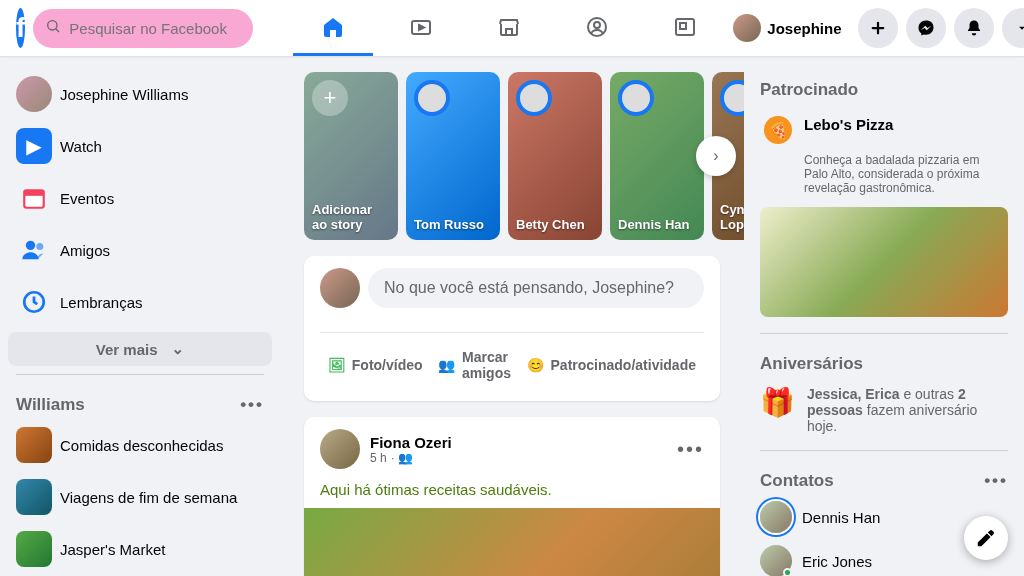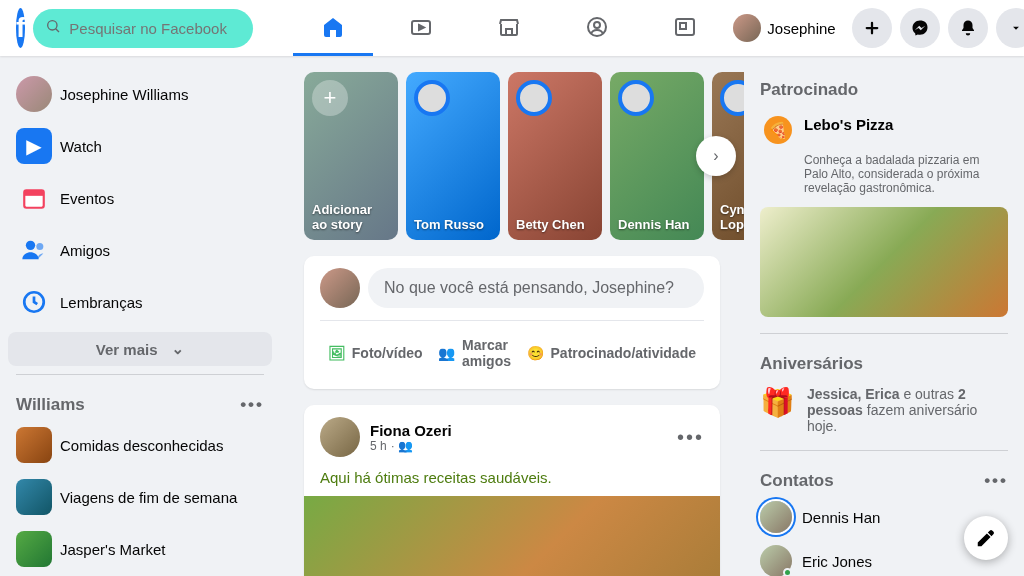--- a/index.html
+++ b/index.html
@@ -1,19 +1,19 @@
 <!DOCTYPE html>
 <html><head>
 <meta charset="utf-8">
 <style>
 *{margin:0;padding:0;box-sizing:border-box;font-family:Helvetica,Arial,sans-serif}
 body{background:#f0f2f5;width:1024px;height:576px;overflow:hidden}
 .header{height:56px;background:#fff;display:flex;align-items:center;padding:0 16px;box-shadow:0 1px 2px rgba(0,0,0,.1);position:relative;z-index:10}
 .logo{width:40px;height:40px;background:#1877f2;border-radius:50%;display:flex;align-items:center;justify-content:center;color:#fff;font-size:28px;font-weight:bold}
-.search{flex:0 0 220px;height:39px;background:#5eead4;border-radius:20px;margin-left:8px;display:flex;align-items:center;padding:0 12px;color:#65676b}
+.search{flex:0 0 220px;height:39px;background:#f9a8d4;border-radius:20px;margin-left:8px;display:flex;align-items:center;padding:0 12px;color:#65676b}
 .search input{border:none;background:none;outline:none;margin-left:8px;font-size:15px;color:#65676b;width:100%}
 .nav-center{flex:1;display:flex;justify-content:center;gap:8px;margin-left:40px}
 .nav-tab{width:80px;height:56px;display:flex;align-items:center;justify-content:center;color:#65676b;cursor:pointer;border-bottom:3px solid transparent}
 .nav-tab.active{color:#1877f2;border-bottom-color:#1877f2}
 .nav-tab svg{width:24px;height:24px}
 .header-right{display:flex;align-items:center;gap:8px}
 .user-chip{display:flex;align-items:center;gap:6px;padding:4px 8px;border-radius:18px;cursor:pointer}
 .user-chip img,.avatar{width:28px;height:28px;border-radius:50%;background:#ddd}
 .icon-btn{width:40px;height:40px;border-radius:50%;background:#e4e6eb;display:flex;align-items:center;justify-content:center;cursor:pointer;color:#050505}
 .main{display:flex;height:calc(576px - 56px)}
@@ -31,21 +31,21 @@
 .story:nth-child(2) .story-bg{background:linear-gradient(135deg,#4af,#06c)}
 .story:nth-child(3) .story-bg{background:linear-gradient(135deg,#c76,#843)}
 .story:nth-child(4) .story-bg{background:linear-gradient(135deg,#7a6,#485)}
 .story:nth-child(5) .story-bg{background:linear-gradient(135deg,#975,#642)}
 .story-avatar{position:absolute;top:8px;left:8px;width:36px;height:36px;border-radius:50%;border:4px solid #1877f2;background:#ddd}
 .story-add{position:absolute;top:8px;left:8px;width:36px;height:36px;border-radius:50%;background:rgba(255,255,255,.3);display:flex;align-items:center;justify-content:center;color:#fff;font-size:22px}
 .story-name{position:absolute;bottom:8px;left:8px;right:8px;color:#fff;font-size:13px;font-weight:600;text-shadow:0 1px 2px rgba(0,0,0,.5)}
 .story-next{position:absolute;right:-16px;top:50%;transform:translateY(-50%);width:40px;height:40px;border-radius:50%;background:#fff;box-shadow:0 2px 6px rgba(0,0,0,.2);display:flex;align-items:center;justify-content:center;cursor:pointer;color:#65676b}
 .card{background:#fff;border-radius:10px;box-shadow:0 1px 2px rgba(0,0,0,.1);margin-bottom:16px}
 .composer{padding:12px 16px}
-.composer-top{display:flex;align-items:center;gap:8px;margin-bottom:12px}
+.composer-top{display:flex;align-items:center;gap:8px;margin-bottom:24px}
 .composer-input{flex:1;height:40px;background:#f0f2f5;border-radius:20px;display:flex;align-items:center;padding:0 16px;color:#65676b;font-size:16px;cursor:pointer}
 .composer-actions{display:flex;border-top:1px solid #e4e6eb;padding-top:8px}
 .composer-act{flex:1;display:flex;align-items:center;justify-content:center;gap:6px;padding:8px;border-radius:6px;cursor:pointer;font-weight:600;color:#65676b;font-size:14px}
 .post-head{display:flex;align-items:center;padding:12px 16px;gap:10px}
 .post-author{font-weight:600;font-size:15px;color:#050505}
 .post-meta{font-size:12px;color:#65676b;display:flex;align-items:center;gap:4px}
 .post-more{margin-left:auto;color:#65676b;cursor:pointer;font-size:20px}
 .post-text{padding:0 16px 10px;font-size:15px;color:#4d7c0f}
 .post-img{width:100%;height:180px;background:linear-gradient(135deg,#7a4,#c84,#973)}
 .rightbar{width:280px;padding:12px 8px;overflow-y:auto}
@@ -106,21 +106,21 @@
     <div class="nav-tab">
         <svg viewBox="0 0 24 24" fill="none" stroke="currentColor" stroke-width="2">
           <rect x="3" y="4" width="18" height="16" rx="2"></rect>
           <rect x="7" y="8" width="6" height="6"></rect>
         </svg>
       </div>
   </div>
   <div class="header-right">
     <div class="user-chip">
       <div class="avatar" style="background:linear-gradient(135deg,#c98,#765)"></div>
-      <span style="font-weight:400;font-size:15px">Josephine</span>
+      <span style="font-weight:700;font-size:15px">Josephine</span>
     </div>
     <div class="icon-btn">
         <svg width="18" height="18" viewBox="0 0 24 24" fill="currentColor">
           <path d="M12 5v14M5 12h14" stroke="currentColor" stroke-width="3" stroke-linecap="round"></path>
         </svg>
       </div>
     <div class="icon-btn">
         <svg width="18" height="18" viewBox="0 0 24 24" fill="currentColor">
           <path d="M12 2C6 2 2 6.5 2 12c0 3 1.3 5.4 3.5 7l.5 3 3-1.5c1 .3 2 .5 3 .5 6 0 10-4.5 10-10S18 2 12 2zm1 13l-3-3-5 3 6-6 3 3 5-3-6 6z"></path>
         </svg>

